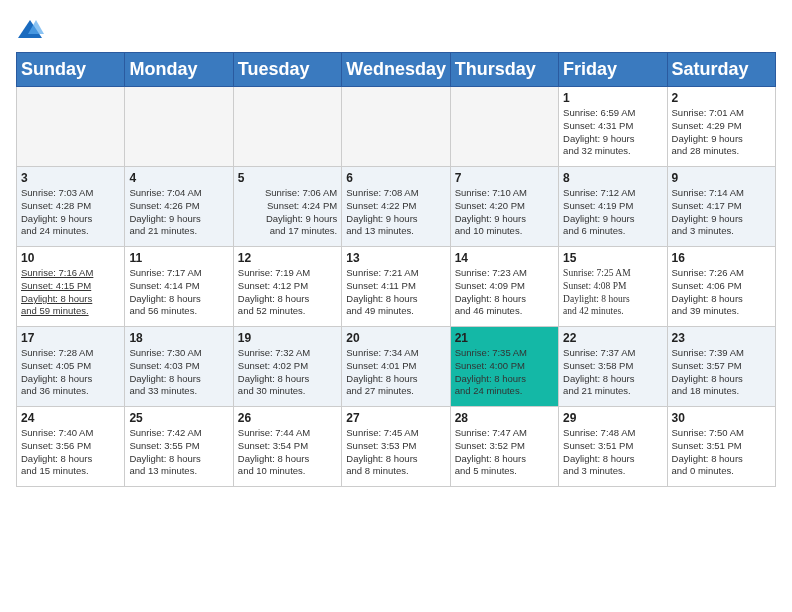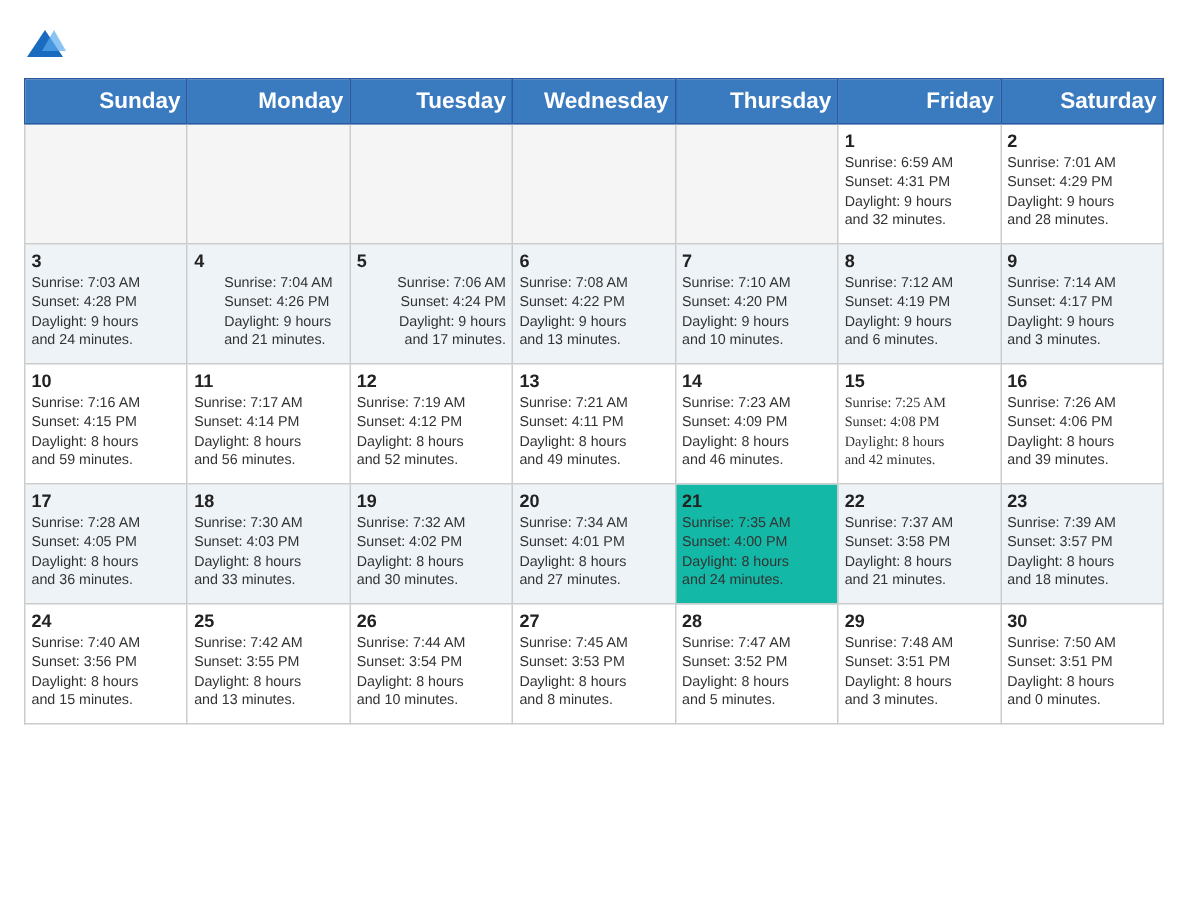--- a/index.html
+++ b/index.html
@@ -53,24 +53,24 @@
       color: #444;
     }
     table {
       width: 100%;
       border-collapse: collapse;
       table-layout: fixed;
     }
     th {
       background-color: #3a7abf;
       color: #fff;
-      font-size: 15px;
+      font-size: 18px;
       font-weight: bold;
       padding: 6px 4px;
-      text-align: right;
+      text-align: left;
       border: 1px solid #2a5a9f;
     }
     td {
       border: 1px solid #ccc;
       vertical-align: top;
       padding: 4px 4px;
       font-size: 10px;
       color: #222;
       height: 80px;
       background: #fff;
@@ -151,21 +151,21 @@
       <tr>
         <td style="background: rgb(238, 243, 248);">
           <span class="day-num">3</span>
           <div class="day-info" style="white-space: pre-line;">Sunrise: 7:03 AM
 Sunset: 4:28 PM
 Daylight: 9 hours
 and 24 minutes.</div>
         </td>
         <td style="background: rgb(238, 243, 248);">
           <span class="day-num">4</span>
-          <div class="day-info" style="white-space: pre-line; margin-left: 20px;">Sunrise: 7:04 AM
+          <div class="day-info" style="white-space: pre-line;">Sunrise: 7:04 AM
 Sunset: 4:26 PM
 Daylight: 9 hours
 and 21 minutes.</div>
         </td>
         <td style="background: rgb(238, 243, 248);">
           <span class="day-num">5</span>
           <div class="day-info" style="white-space: pre-line; text-align: right;">Sunrise: 7:06 AM
 Sunset: 4:24 PM
 Daylight: 9 hours
 and 17 minutes.</div>
@@ -195,21 +195,21 @@
           <span class="day-num">9</span>
           <div class="day-info" style="white-space: pre-line;">Sunrise: 7:14 AM
 Sunset: 4:17 PM
 Daylight: 9 hours
 and 3 minutes.</div>
         </td>
       </tr>
       <tr>
         <td>
           <span class="day-num">10</span>
-          <div class="day-info" style="white-space: pre-line;">Sunrise: 7:16 AM
+          <div class="day-info" style="white-space: pre-line; text-decoration: underline;">Sunrise: 7:16 AM
 Sunset: 4:15 PM
 Daylight: 8 hours
 and 59 minutes.</div>
         </td>
         <td>
           <span class="day-num">11</span>
           <div class="day-info" style="white-space: pre-line;">Sunrise: 7:17 AM
 Sunset: 4:14 PM
 Daylight: 8 hours
 and 56 minutes.</div>

